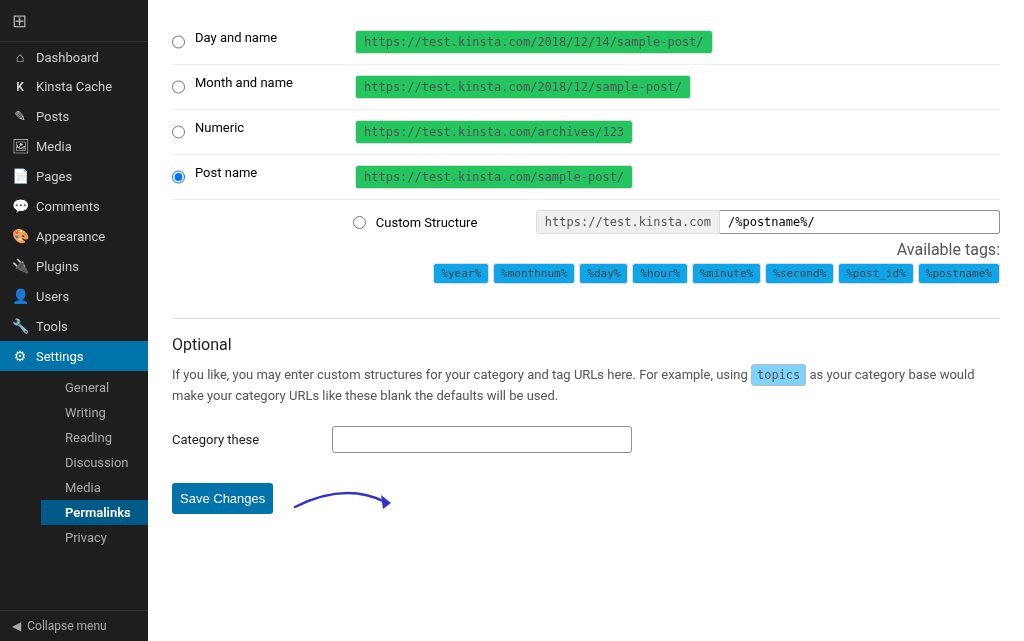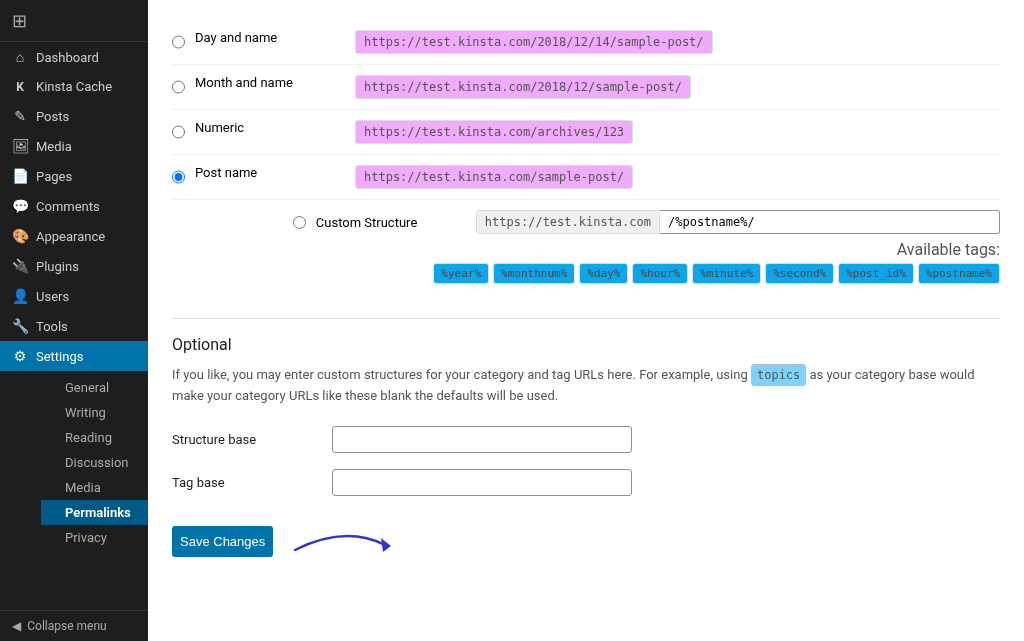--- a/index.html
+++ b/index.html
@@ -80,21 +80,21 @@
     .permalink-row input[type="radio"] {
       margin-right: 10px;
       flex-shrink: 0;
     }
     .permalink-label {
       width: 160px;
       font-size: 13px;
       flex-shrink: 0;
     }
     .permalink-url-display {
-      background: #f0abfc;
+      background: #22c55e;
       border: 1px solid #ddd;
       padding: 4px 8px;
       border-radius: 3px;
       font-size: 12px;
       color: #555;
       font-family: monospace;
     }
     .custom-structure-row {
       display: flex;
       flex-direction: column;
@@ -113,21 +113,21 @@
       font-size: 12px;
       color: #555;
       font-family: monospace;
       white-space: nowrap;
     }
     .custom-input {
       border: 1px solid #8c8f94;
       border-left: none;
       padding: 4px 8px;
       font-size: 12px;
-      width: 340px;
+      width: 280px;
       border-radius: 0 3px 3px 0;
       font-family: monospace;
     }
     .available-tags-label {
       font-size: 16px;
       color: #555;
       margin: 6px 0 4px 170px;
     }
     .tags-row {
       display: flex;
@@ -334,28 +334,24 @@
 
     <div class="optional-section">
       <h2 class="optional-title">Optional</h2>
       <p class="optional-desc">
         If you like, you may enter custom structures for your category and tag URLs here. For example, using
         <span class="topics-badge">topics</span>
         as your category base would make your category URLs like these blank the defaults will be used.
       </p>
 
       <div class="form-row">
-        <label class="form-label">Structure base</label>
+        <label class="form-label">Category these</label>
         <input type="text" class="form-input" value="" style="">
       </div>
 
-      <div class="form-row">
-        <label class="form-label">Tag base</label>
-        <input type="text" class="form-input" value="" style="">
-      </div>
 
       <div class="save-row">
         <button class="save-btn">Save Changes</button>
         <div class="arrow-indicator">
           <svg width="120" height="40" viewBox="0 0 120 40">
             <path d="M 10 30 Q 60 5 100 25" stroke="#3333cc" stroke-width="2.5" fill="none" stroke-linecap="round"></path>
             <polygon points="96,18 106,26 98,32" fill="#3333cc"></polygon>
           </svg>
         </div>
       </div>

